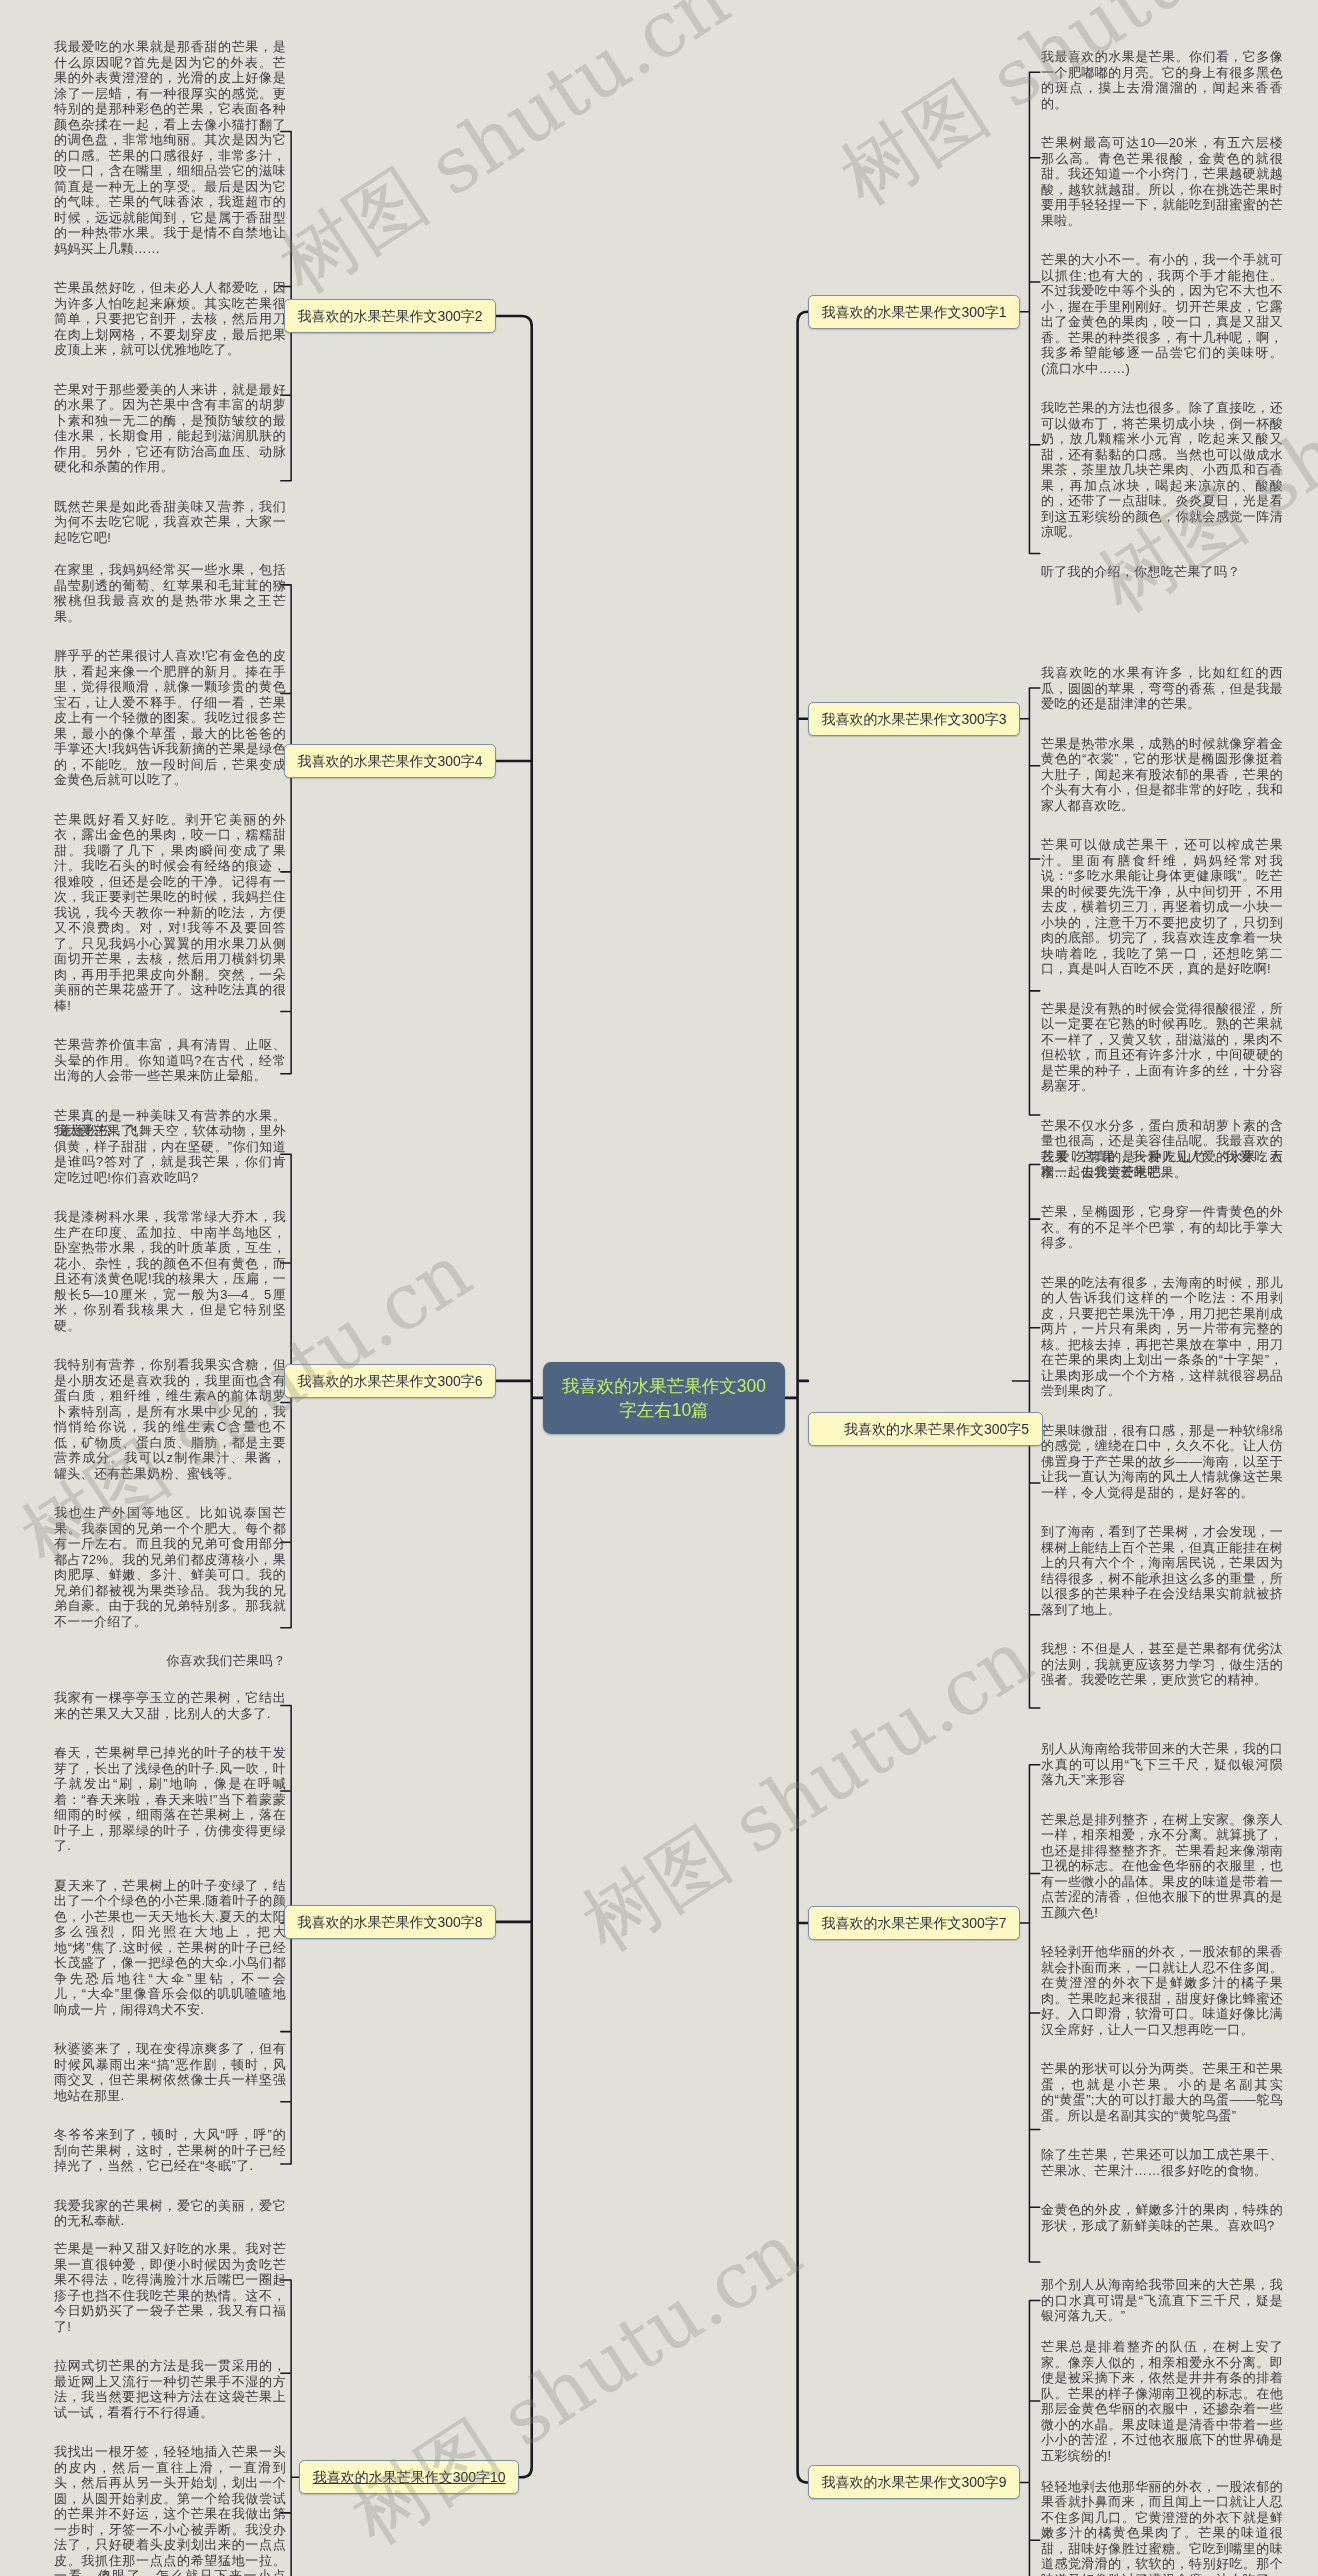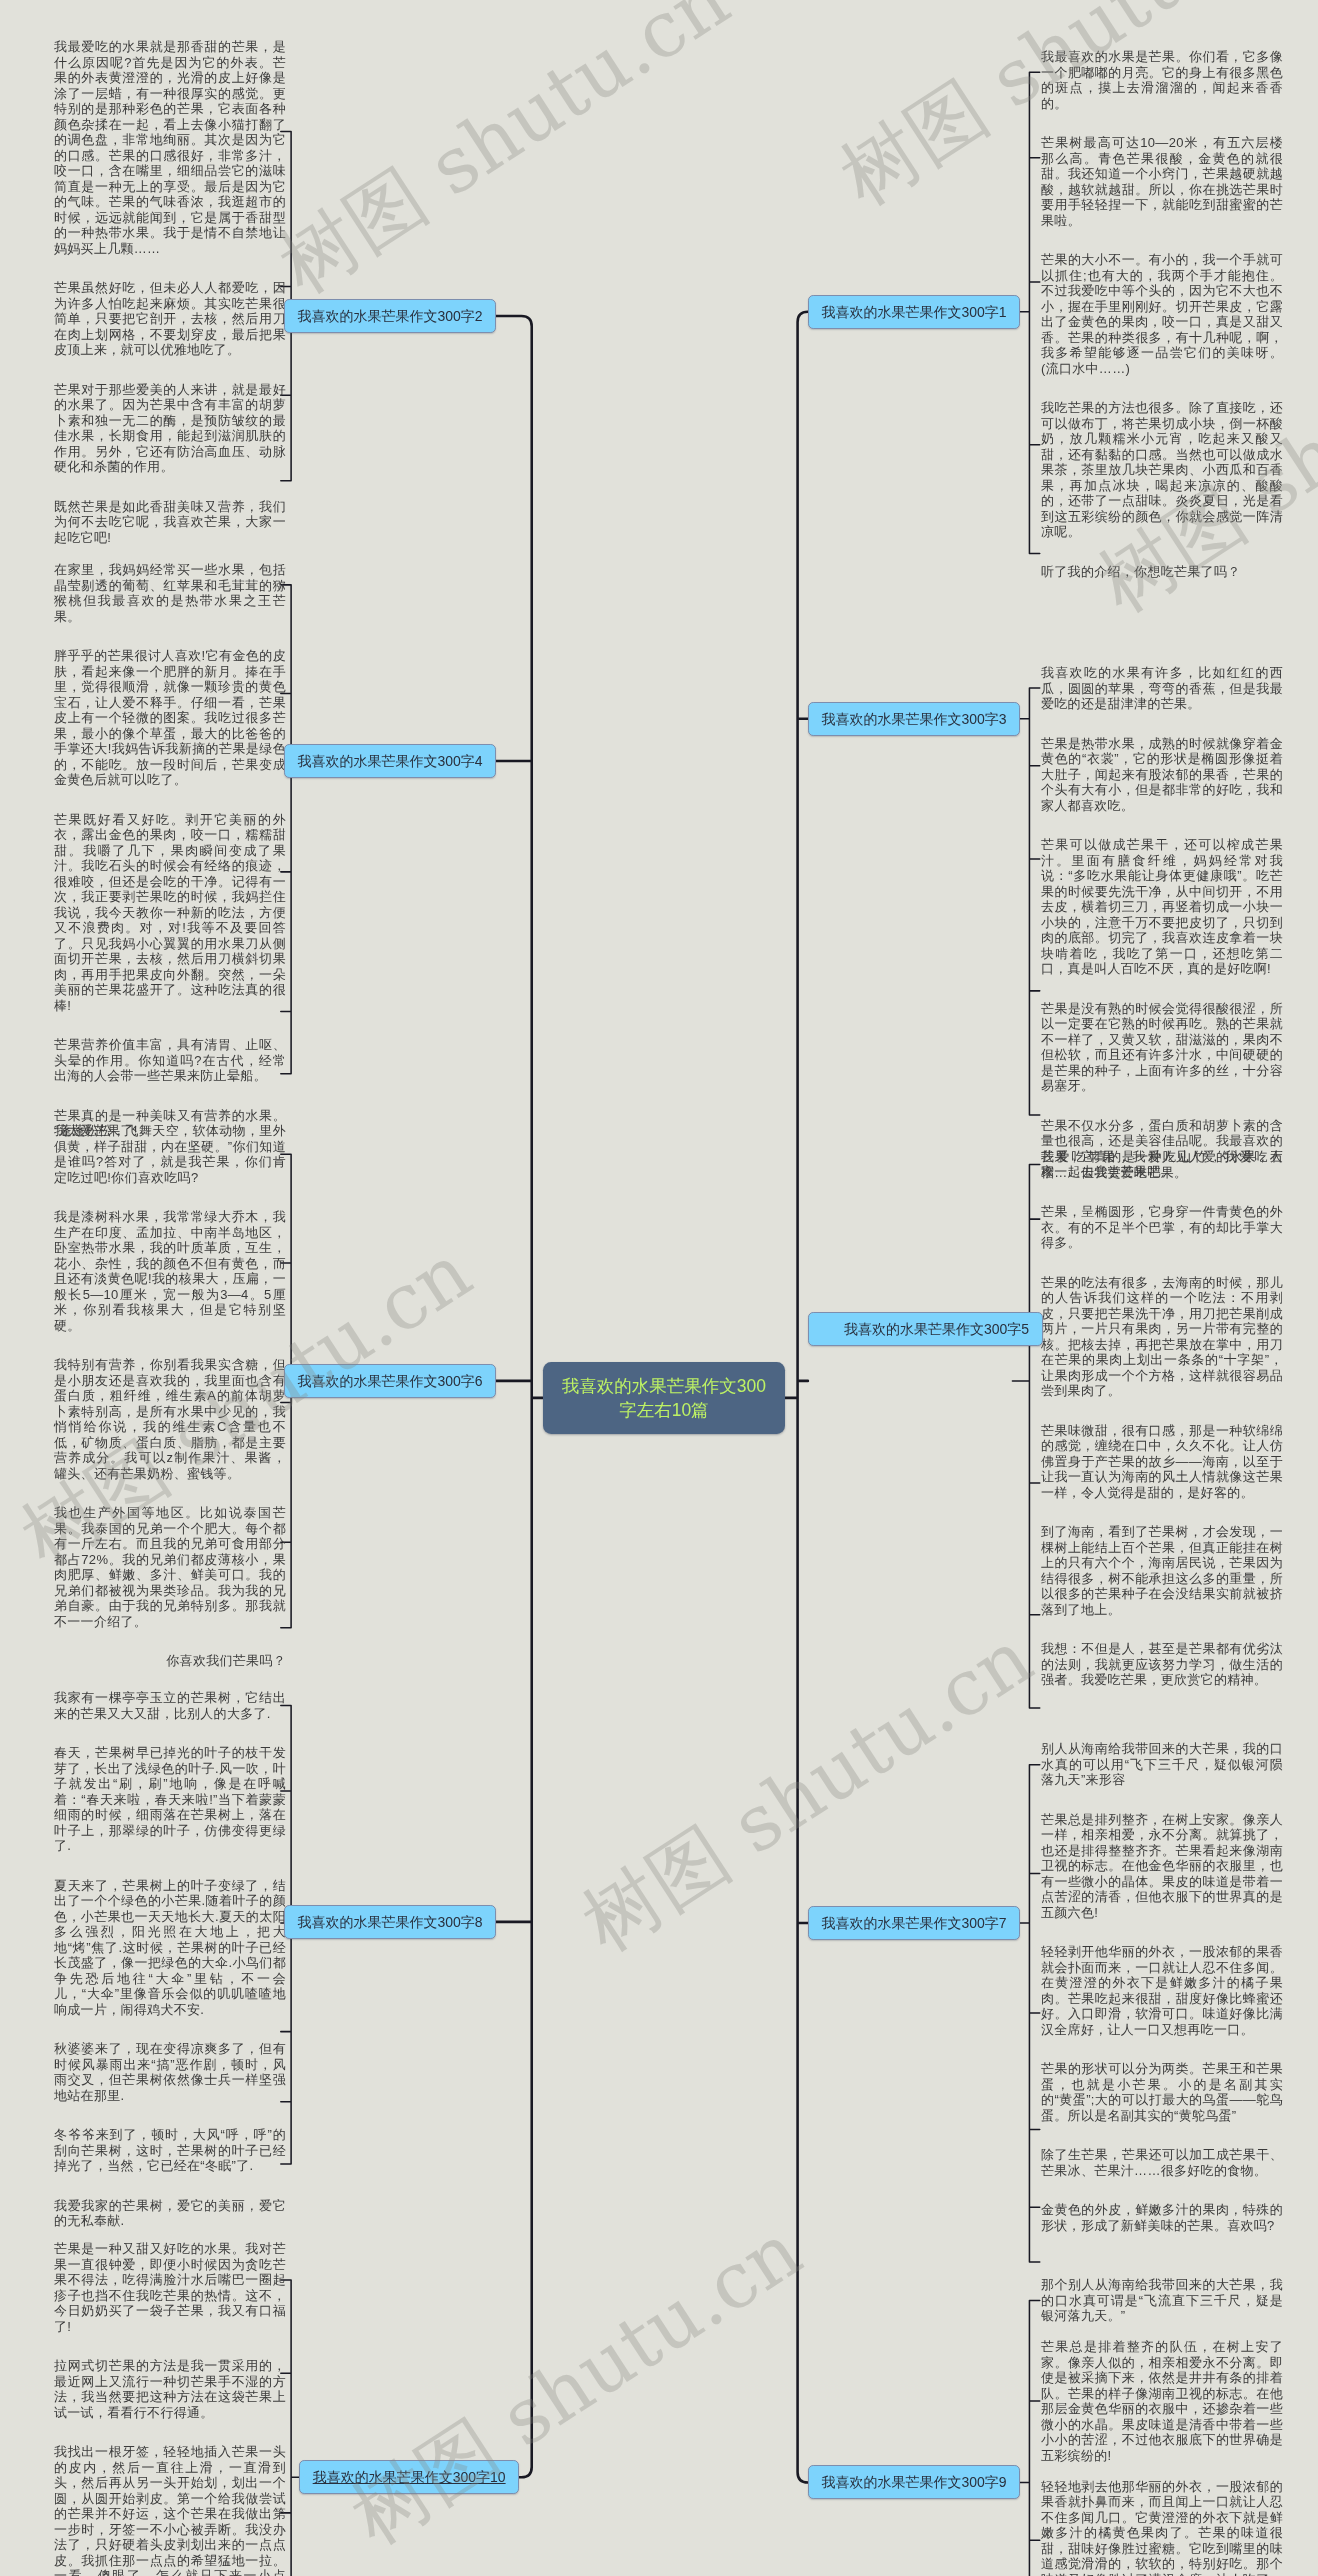--- a/index.html
+++ b/index.html
@@ -20,21 +20,21 @@
     font-size:13px;line-height:15.5px;
     text-align:justify;
     letter-spacing:0.3px;
     color:#3a3a3a;
   }
   .essay-group.tight p{margin-bottom:15.5px;}
   .essay-group p:last-child{margin-bottom:0;}
   .essay-group p.align-right{text-align:right;}
   .branch-label{
     position:absolute;z-index:3;
-    background:#7dd3fc;
+    background:#fef9c3;
     border:0.5px solid #7d8eae;
     color:#28303e;
     font-size:14px;line-height:14px;
     padding:8.8px 12.4px;
     border-radius:5.2px;
     white-space:nowrap;
     box-shadow:0 1px 1.5px rgba(60,70,90,0.25);
     cursor:pointer;
   }
   .root-node{
@@ -90,21 +90,21 @@
   <div class="root-node">我喜欢的水果芒果作文300字左右10篇</div>
 
   <div class="branch-label" style="top:299px;right:823px;">我喜欢的水果芒果作文300字2</div>
   <div class="branch-label" style="top:744px;right:823px;">我喜欢的水果芒果作文300字4</div>
   <div class="branch-label" style="top:1364px;right:823px;">我喜欢的水果芒果作文300字6</div>
   <div class="branch-label" style="top:1905px;right:823px;">我喜欢的水果芒果作文300字8</div>
   <div class="branch-label" style="top:2460px;right:800px;text-decoration:underline;">我喜欢的水果芒果作文300字10</div>
 
   <div class="branch-label" style="top:295px;left:808px;">我喜欢的水果芒果作文300字1</div>
   <div class="branch-label" style="top:702px;left:808px;">我喜欢的水果芒果作文300字3</div>
-  <div class="branch-label" style="top:1312px;left:808px;padding-left:35px;">我喜欢的水果芒果作文300字5</div>
+  <div class="branch-label" style="top:1412px;left:808px;padding-left:35px;">我喜欢的水果芒果作文300字5</div>
   <div class="branch-label" style="top:1906px;left:808px;">我喜欢的水果芒果作文300字7</div>
   <div class="branch-label" style="top:2465px;left:808px;">我喜欢的水果芒果作文300字9</div>
 
   <section class="essay-group col-right" style="top:49px;">
     <p>我最喜欢的水果是芒果。你们看，它多像一个肥嘟嘟的月亮。它的身上有很多黑色的斑点，摸上去滑溜溜的，闻起来香香的。</p>
     <p>芒果树最高可达10—20米，有五六层楼那么高。青色芒果很酸，金黄色的就很甜。我还知道一个小窍门，芒果越硬就越酸，越软就越甜。所以，你在挑选芒果时要用手轻轻捏一下，就能吃到甜蜜蜜的芒果啦。</p>
     <p>芒果的大小不一。有小的，我一个手就可以抓住;也有大的，我两个手才能抱住。不过我爱吃中等个头的，因为它不大也不小，握在手里刚刚好。切开芒果皮，它露出了金黄色的果肉，咬一口，真是又甜又香。芒果的种类很多，有十几种呢，啊，我多希望能够逐一品尝它们的美味呀。(流口水中……)</p>
     <p>我吃芒果的方法也很多。除了直接吃，还可以做布丁，将芒果切成小块，倒一杯酸奶，放几颗糯米小元宵，吃起来又酸又甜，还有黏黏的口感。当然也可以做成水果茶，茶里放几块芒果肉、小西瓜和百香果，再加点冰块，喝起来凉凉的、酸酸的，还带了一点甜味。炎炎夏日，光是看到这五彩缤纷的颜色，你就会感觉一阵清凉呢。</p>
     <p>听了我的介绍，你想吃芒果了吗？</p>
   </section>

